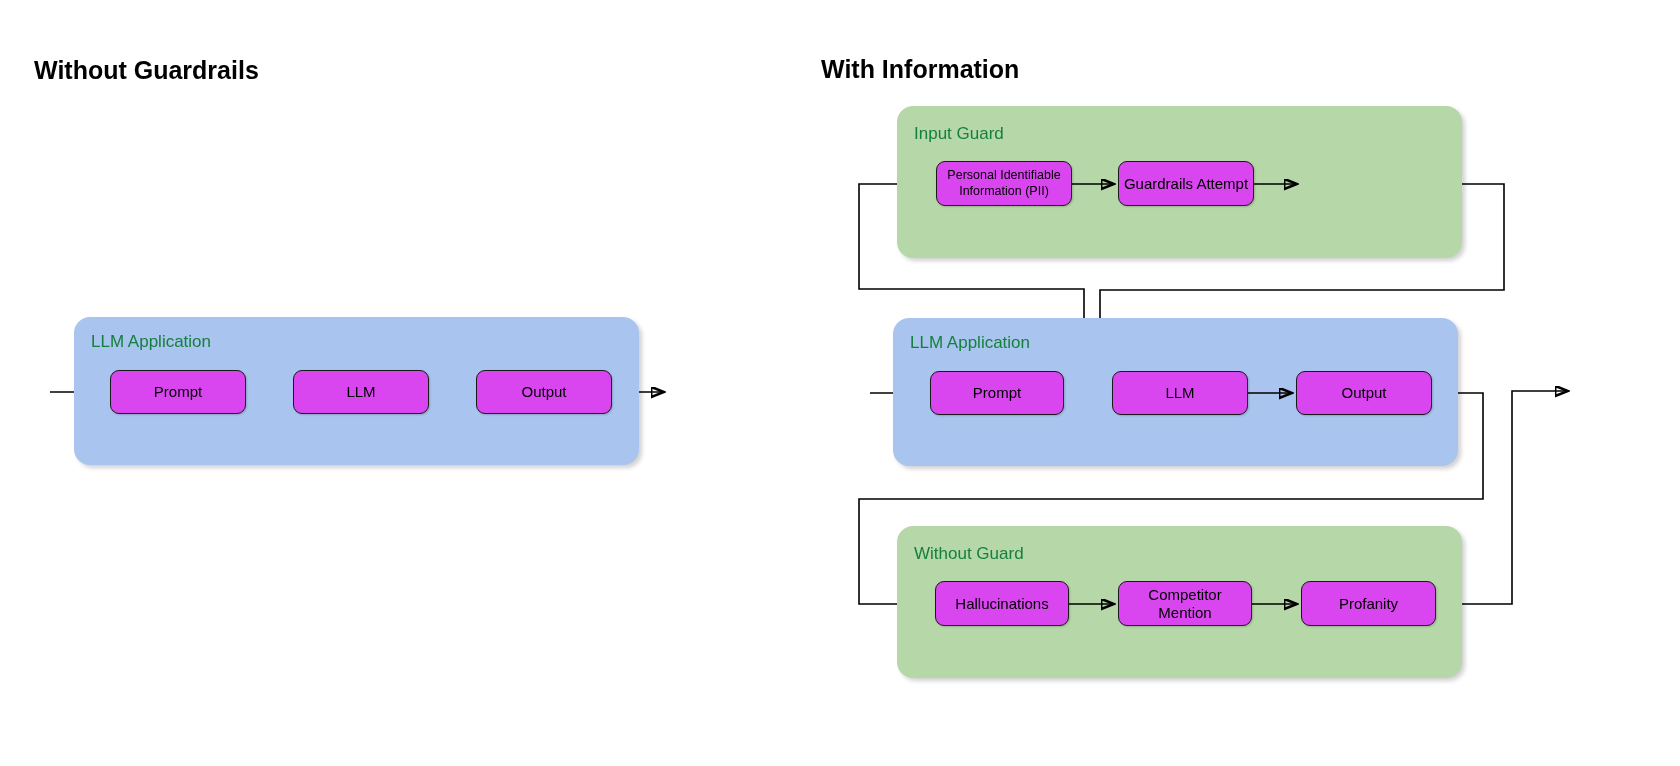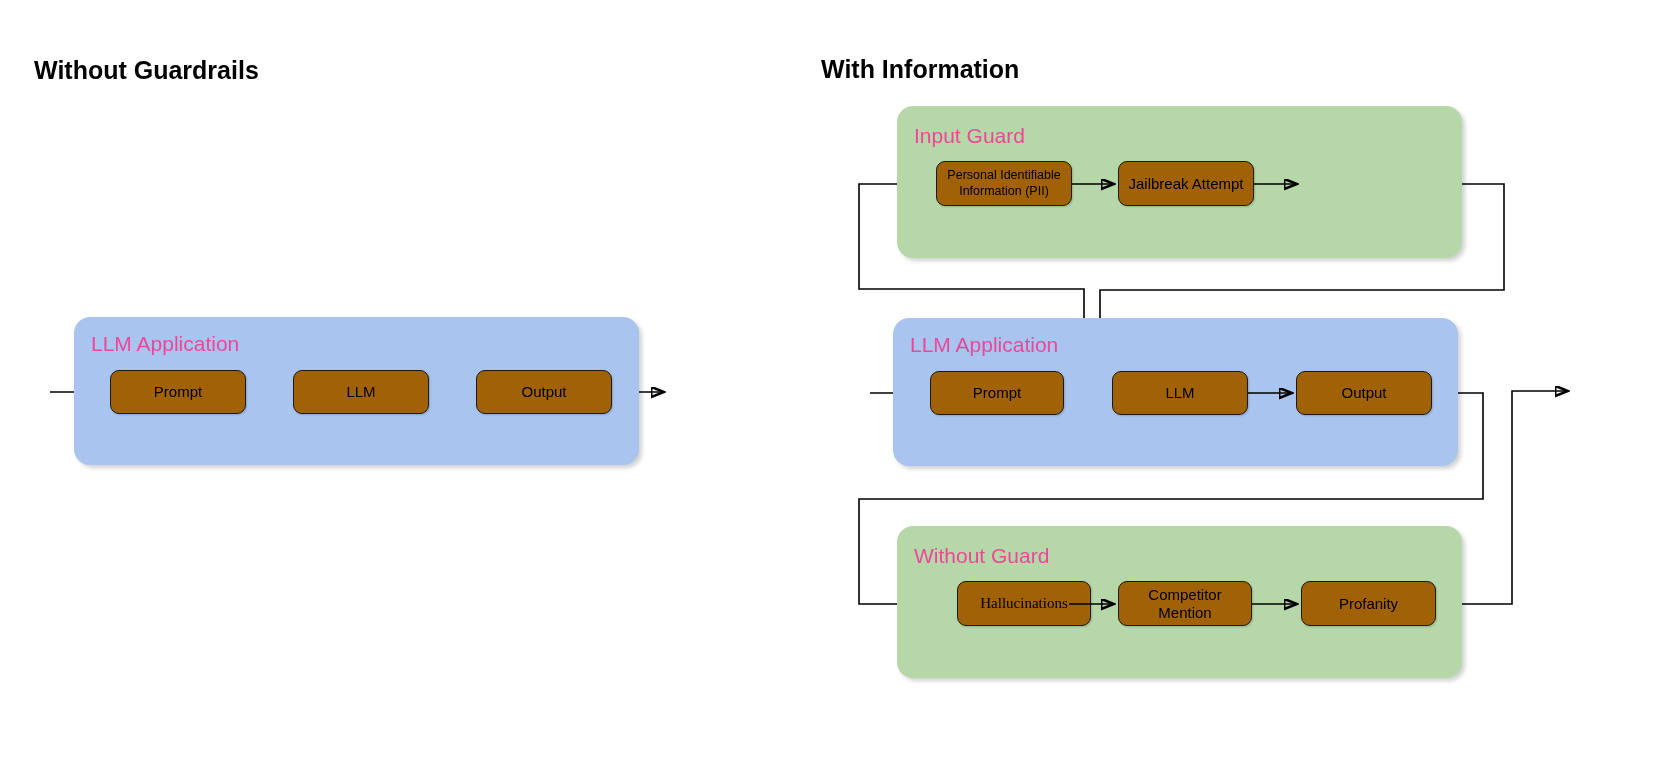--- a/index.html
+++ b/index.html
@@ -33,27 +33,27 @@
   .container-box {
     position: absolute;
     border-radius: 16px;
     box-shadow: 3px 3px 4px rgba(0,0,0,0.18);
     box-sizing: border-box;
   }
   .container-box.blue  { background: #a9c4ee; }
   .container-box.green { background: #b6d7a8; }
   .container-label {
     position: absolute;
-    font-size: 21px;
-    color: #ec4899;
+    font-size: 17px;
+    color: #15803d;
     white-space: nowrap;
   }
   .node {
     position: absolute;
-    background: #a16207;
+    background: #d946ef;
     border: 1.4px solid #1a1a1a;
     border-radius: 9px;
     box-sizing: border-box;
     display: flex;
     align-items: center;
     justify-content: center;
     text-align: center;
     box-shadow: 1px 1px 2px rgba(0,0,0,0.18);
   }
   .node .node-label {
@@ -126,40 +126,40 @@
 
   <div class="panel-title" style="left:821px; top:22px;">With Information</div>
 
   <div class="container-box green" style="left:897px; top:73px; width:565px; height:152px;"></div>
   <div class="container-label" style="left:914px; top:91px;">Input Guard</div>
 
   <div class="node small" style="left:936px; top:128px; width:136px; height:45px;">
     <span class="node-label">Personal Identifiable Information (PII)</span>
   </div>
   <div class="node" style="left:1118px; top:128px; width:136px; height:45px;">
-    <span class="node-label">Jailbreak Attempt</span>
+    <span class="node-label">Guardrails Attempt</span>
   </div>
 
   <div class="container-box blue" style="left:893px; top:285px; width:565px; height:148px;"></div>
   <div class="container-label" style="left:910px; top:300px;">LLM Application</div>
 
   <div class="node" style="left:930px; top:338px; width:134px; height:44px;">
     <span class="node-label">Prompt</span>
   </div>
   <div class="node" style="left:1112px; top:338px; width:136px; height:44px;">
     <span class="node-label">LLM</span>
   </div>
   <div class="node" style="left:1296px; top:338px; width:136px; height:44px;">
     <span class="node-label">Output</span>
   </div>
 
   <div class="container-box green" style="left:897px; top:493px; width:565px; height:152px;"></div>
   <div class="container-label" style="left:914px; top:511px;">Without Guard</div>
 
-  <div class="node" style="left:957px; top:548px; width:134px; height:45px;font-family:Liberation Serif, serif;">
+  <div class="node" style="left:935px; top:548px; width:134px; height:45px;">
     <span class="node-label">Hallucinations</span>
   </div>
   <div class="node" style="left:1301px; top:548px; width:135px; height:45px;">
     <span class="node-label">Profanity</span>
   </div>
   <div class="node" style="left:1118px; top:548px; width:134px; height:45px;">
     <span class="node-label">Competitor Mention</span>
   </div>
 
   <svg class="wires" viewBox="0 0 1680 766" xmlns="http://www.w3.org/2000/svg">

